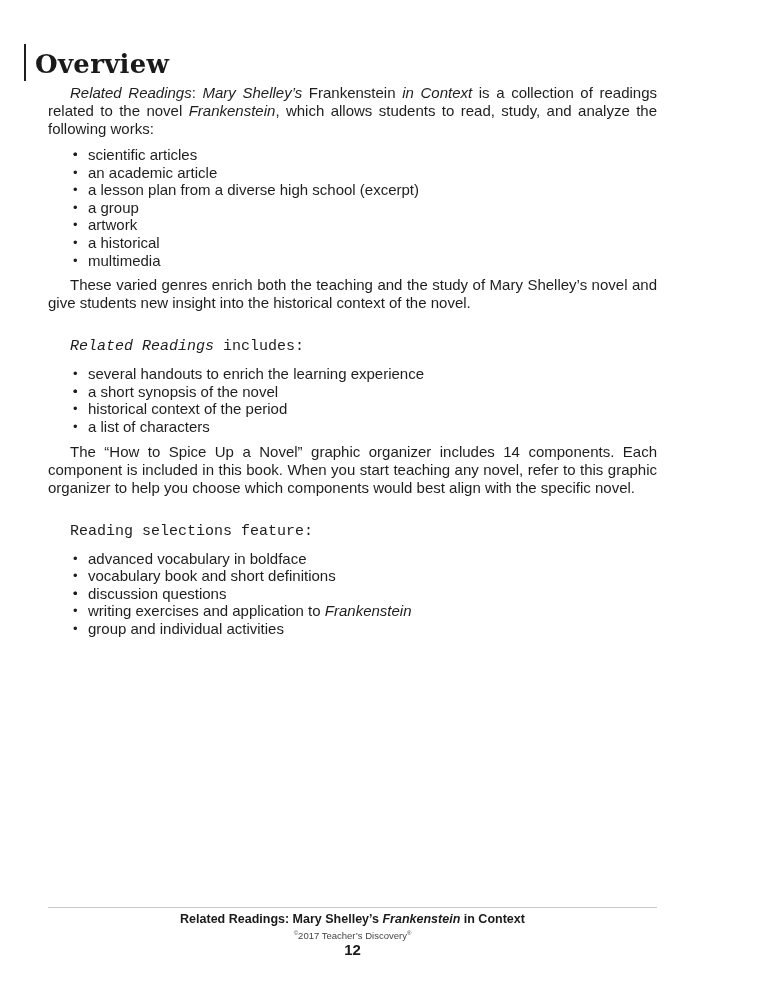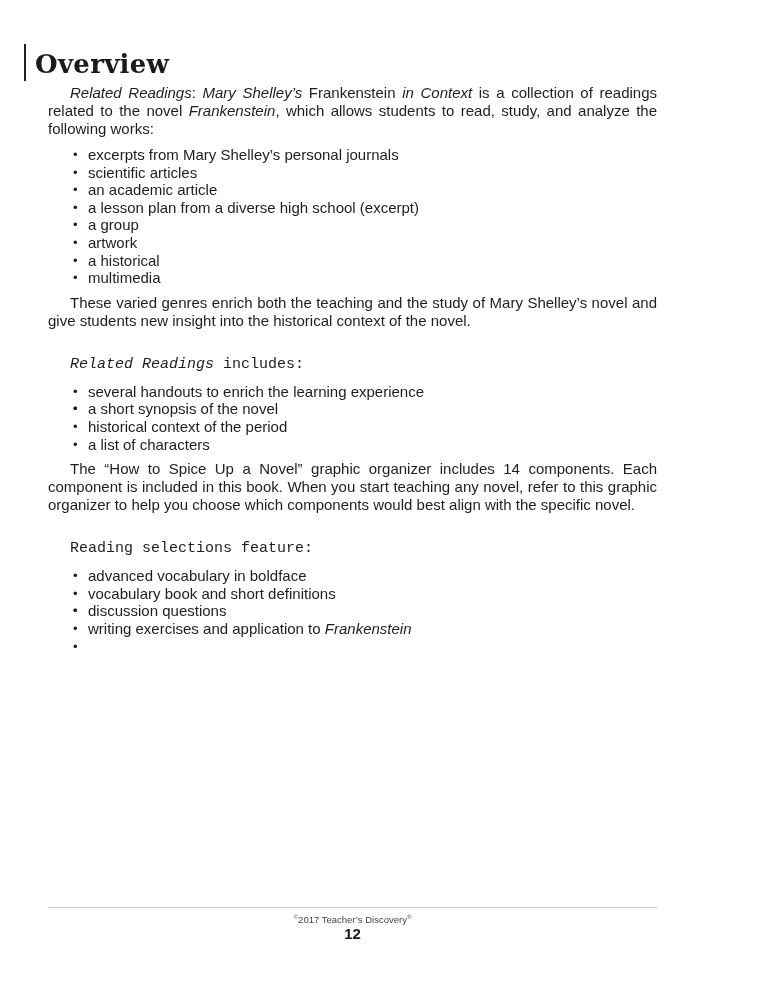--- a/index.html
+++ b/index.html
@@ -129,21 +129,21 @@
   <h1 class="heading">Overview</h1>
 </div>
 
 <div class="body" style="left:48px;">
 
   <p><em>Related Readings</em><span>: </span><em>Mary Shelley’s</em><span> Frankenstein </span><em>in Context</em><span> is a collection of readings related to the novel </span><em>Frankenstein</em><span>, which allows students to read, study, and analyze the following works:</span></p>
 
   <div class="gap-8"></div>
 
   <ul>
-    <li><span class="bullet">•</span><span>excerpts from Mary Shelley’s personal journals</span></li>
+    <li><span class="bullet">•</span></li>
     <li><span class="bullet">•</span><span>scientific articles</span></li>
     <li><span class="bullet">•</span><span>an academic article</span></li>
     <li><span class="bullet">•</span><span>a lesson plan from a diverse high school (excerpt)</span></li>
     <li><span class="bullet">•</span><span>a group</span></li>
     <li><span class="bullet">•</span><span>artwork</span></li>
     <li><span class="bullet">•</span><span>a historical</span></li>
     <li><span class="bullet">•</span><span>multimedia</span></li>
   </ul>
 
   <div class="gap-7"></div>
@@ -173,22 +173,23 @@
   <p class="plain">Reading selections feature:</p>
 
   <div class="gap-9"></div>
 
   <ul>
     <li><span class="bullet">•</span><span>advanced vocabulary in boldface</span></li>
     <li><span class="bullet">•</span><span>vocabulary book and short definitions</span></li>
     <li><span class="bullet">•</span></li>
     <li><span class="bullet">•</span><span>discussion questions</span></li>
     <li><span class="bullet">•</span><span>writing exercises and application to </span><em>Frankenstein</em></li>
-    <li><span class="bullet">•</span></li>
+    <li><span class="bullet">•</span><span>group and individual activities</span></li>
   </ul>
 </div>
 
 <div class="footer-rule"></div>
 
 <div class="footer">
+  <div class="footer-title"><span>Related Readings: Mary Shelley’s </span><em>Frankenstein</em><span> in Context</span></div>
   <div class="footer-copy"><sup>©</sup><span>2017 Teacher’s Discovery</span><sup>®</sup></div>
   <div class="footer-page">12</div>
 </div>
 
 </body></html>

